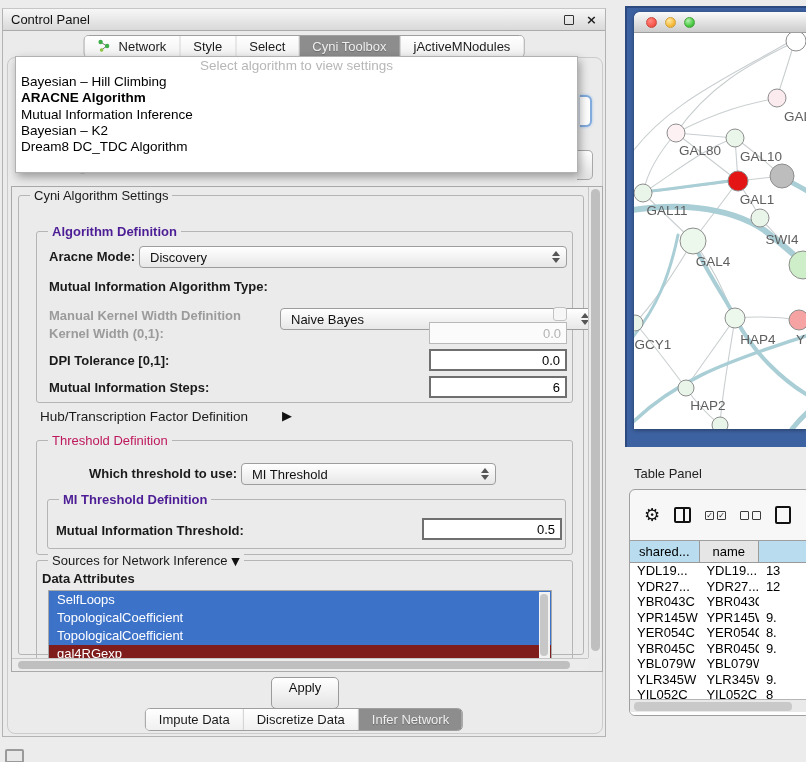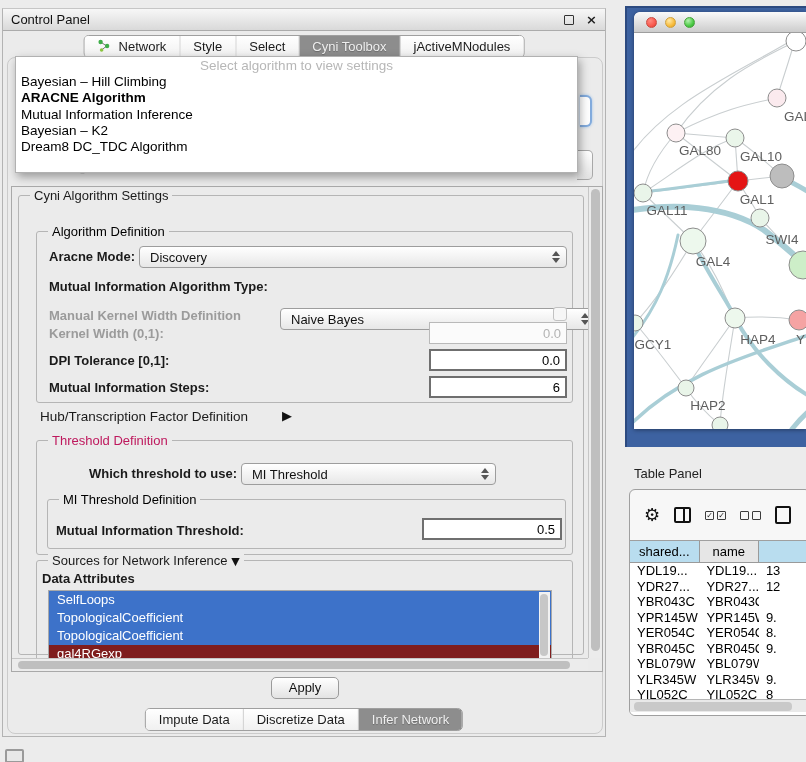--- a/index.html
+++ b/index.html
@@ -50,21 +50,21 @@
   .settings-scroll { position:absolute; left:8px; top:177px; width:592px; height:486px;
     border:1px solid #a9a9a9; background:#ebebeb; overflow:hidden; z-index:2; }
   .vtrack { position:absolute; right:0; top:0; width:14px; bottom:13px; background:#ececec; border-left:1px solid #c6c6c6; }
   .vthumb { position:absolute; left:2px; top:2px; width:9px; height:462px; border-radius:5px; background:#bfbfbf; }
   .htrack { position:absolute; left:0; bottom:0; right:14px; height:13px; background:#ececec; border-top:1px solid #c6c6c6; }
   .hthumb { position:absolute; left:6px; top:2px; height:8px; width:552px; border-radius:4px; background:#bfbfbf; }
 
   .group { position:absolute; border:1px solid #b5b5b5; border-radius:3px; }
   .group-title { position:absolute; top:-8px; left:11px; background:#ebebeb; padding:0 4px;
     font-size:13px; white-space:nowrap; }
-  .t-black { color:#1a1a1a; } .t-blue { color:#000000; } .t-green { color:#be185d; }
+  .t-black { color:#1a1a1a; } .t-blue { color:#4c1d95;font-weight:bold; } .t-green { color:#be185d; }
 
   .lbl { position:absolute; font-size:13px; font-weight:bold; color:#1a1a1a; white-space:nowrap; }
   .lbl.dis { color:#9b9b9b; }
   .combo { position:absolute; height:22px; background:linear-gradient(#ffffff,#e7e7e7);
     border:1px solid #9d9d9d; border-radius:4px; display:flex; align-items:center;
     font-size:13px; color:#111; padding-left:10px; }
   .combo .stepper { margin-left:auto; width:16px; display:flex; flex-direction:column; align-items:center; gap:2px; padding-right:4px; }
   .combo .stepper i { width:0; height:0; border-left:4px solid transparent; border-right:4px solid transparent; }
   .combo .stepper .up { border-bottom:5px solid #555; }
   .combo .stepper .dn { border-top:5px solid #555; }
@@ -73,21 +73,21 @@
   .field.dis { border:1px solid #b9b9b9; background:#fbfbfb; color:#b3b3b3; line-height:20px; }
   .checkbox { position:absolute; width:14px; height:14px; border:1px solid #c2c2c2; border-radius:3px; background:#f6f6f6; }
   .tri-right { display:inline-block; font-family:"DejaVu Sans", sans-serif; font-size:13px; color:#111; }
   .plain-lbl { position:absolute; font-size:13.5px; color:#1a1a1a; white-space:nowrap; }
 
   .attr-list { position:absolute; background:#fff; border:1px solid #a9a9a9; overflow:hidden; }
   .attr-item { height:18px; line-height:18px; font-size:13px; color:#fff; padding-left:8px; background:#3d72c9; }
   .list-vtrack { position:absolute; right:1px; top:1px; width:11px; bottom:1px; background:#f2f2f2; }
   .list-vthumb { position:absolute; left:1px; top:2px; width:8px; height:62px; border-radius:4px; background:#c7c7c7; }
 
-  .apply-btn { position:absolute; left:268px; top:668px; width:68px; height:22px;
+  .apply-btn { position:absolute; left:268px; top:668px; width:68px; height:32px;
     background:linear-gradient(#ffffff,#e3e3e3); border:1px solid #9b9b9b; border-radius:5px;
     font-size:13px; color:#111; text-align:center; line-height:20px; z-index:3; }
 
   .mini-icon { position:absolute; left:5px; top:749px; width:19px; height:14px;
     border:2px solid #9a9a9a; background:#e8e8e8; border-radius:2px; }
 
   
   .net-frame { position:absolute; left:625px; top:6px; width:181px; height:441px;
     background:#3d62a1; box-shadow:inset 2px 0 0 #2c4a80, inset 0 2px 0 #2c4a80; }
   .net-window { position:absolute; left:9px; top:6px; right:0; bottom:18px; background:#fff;

